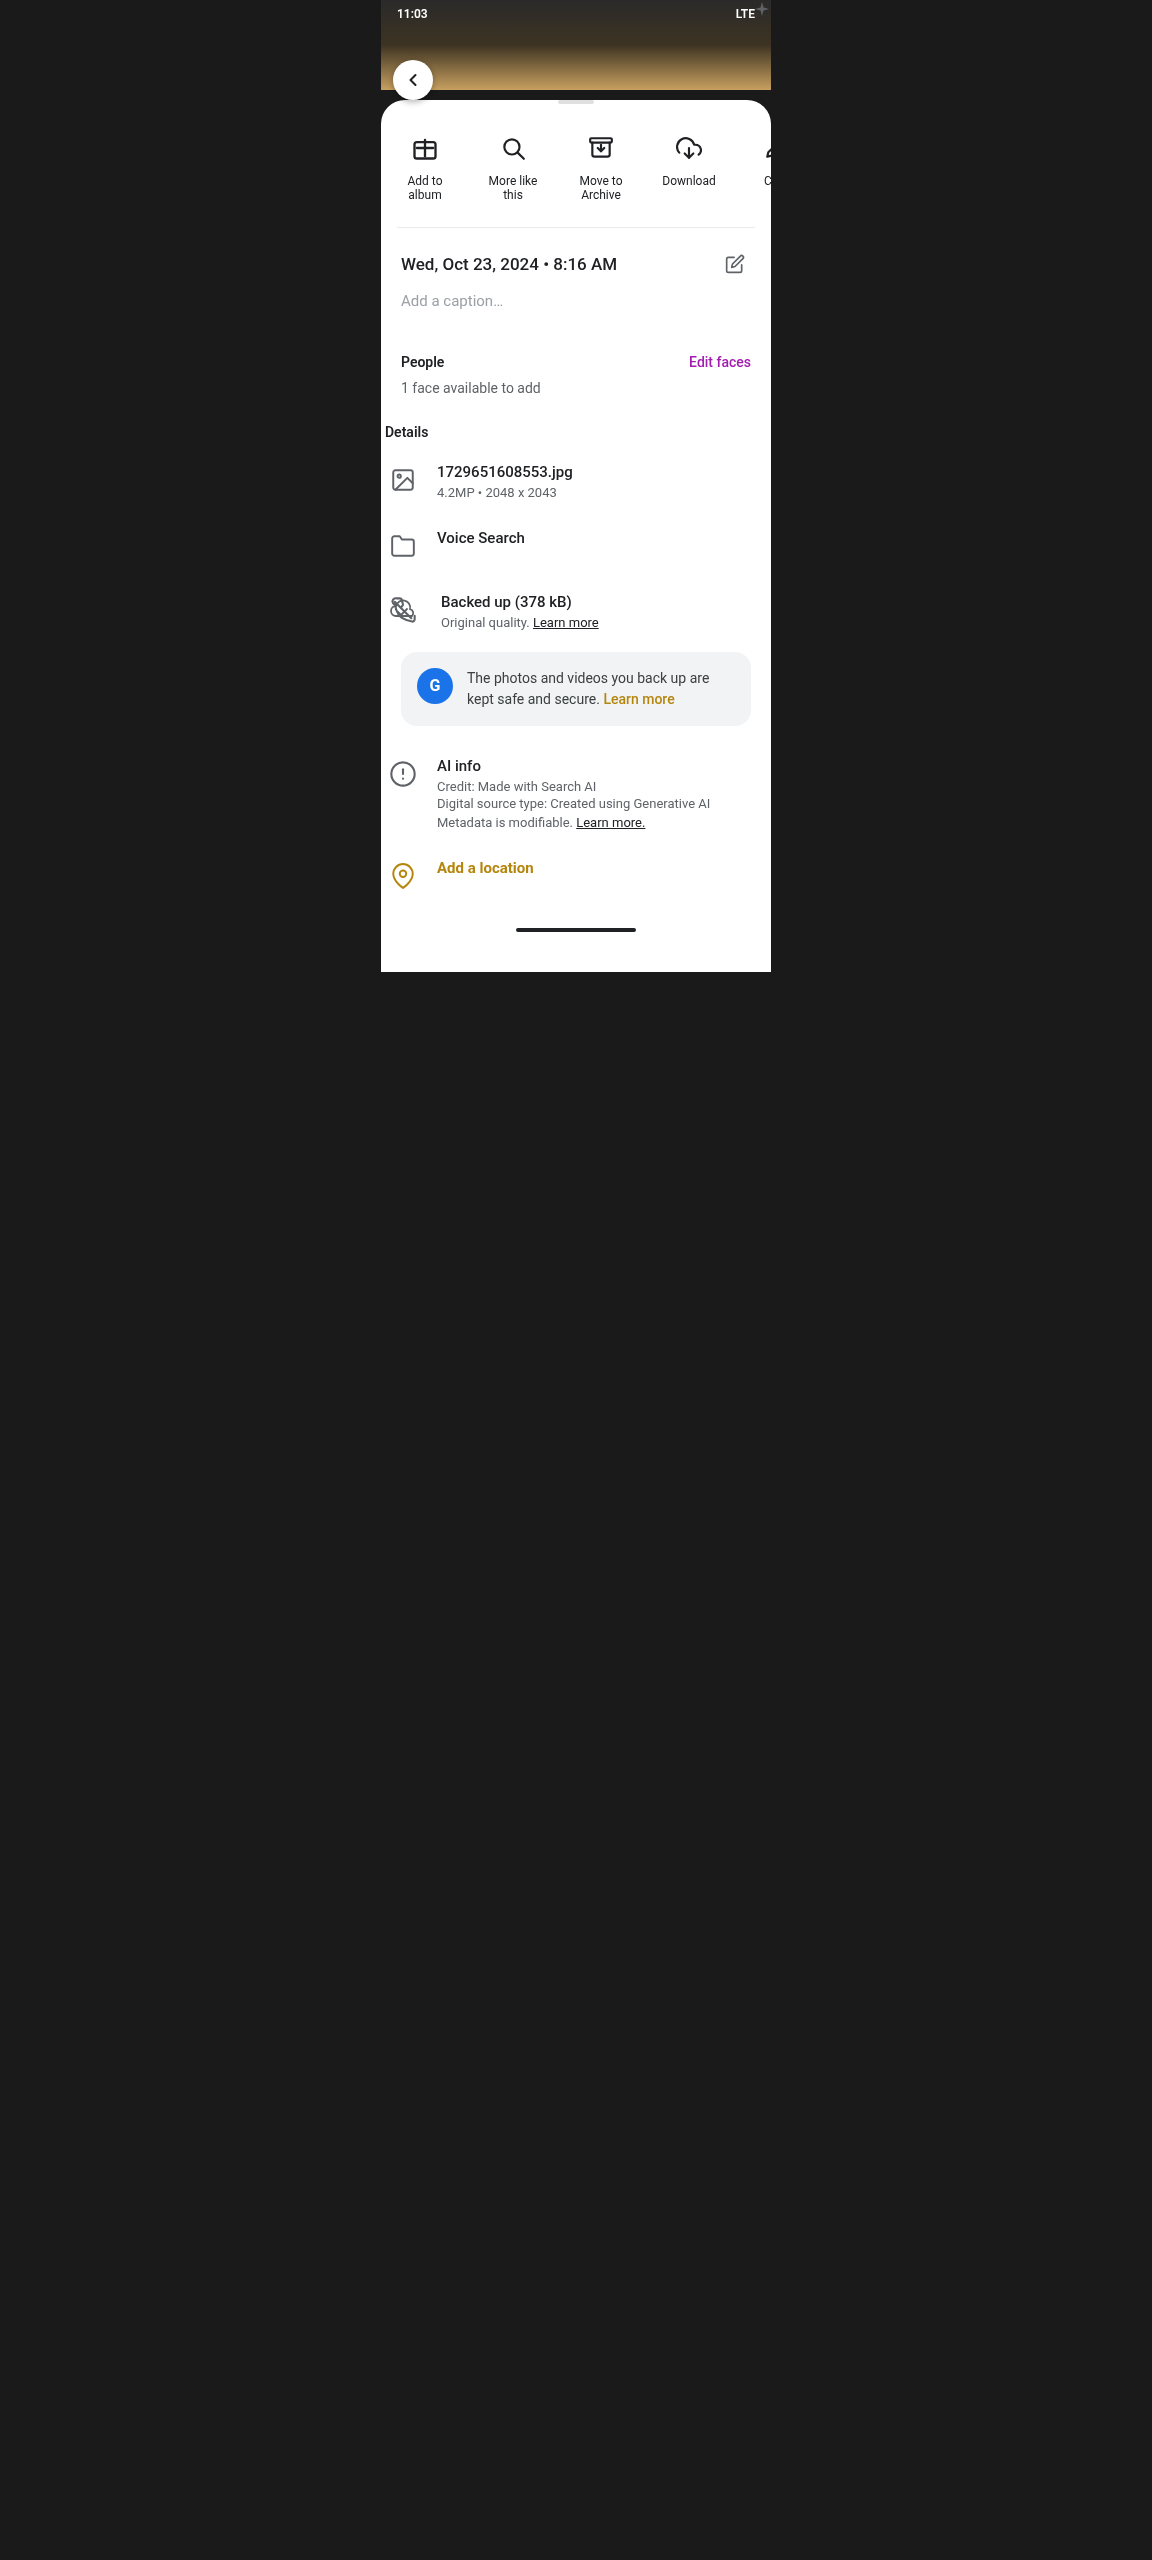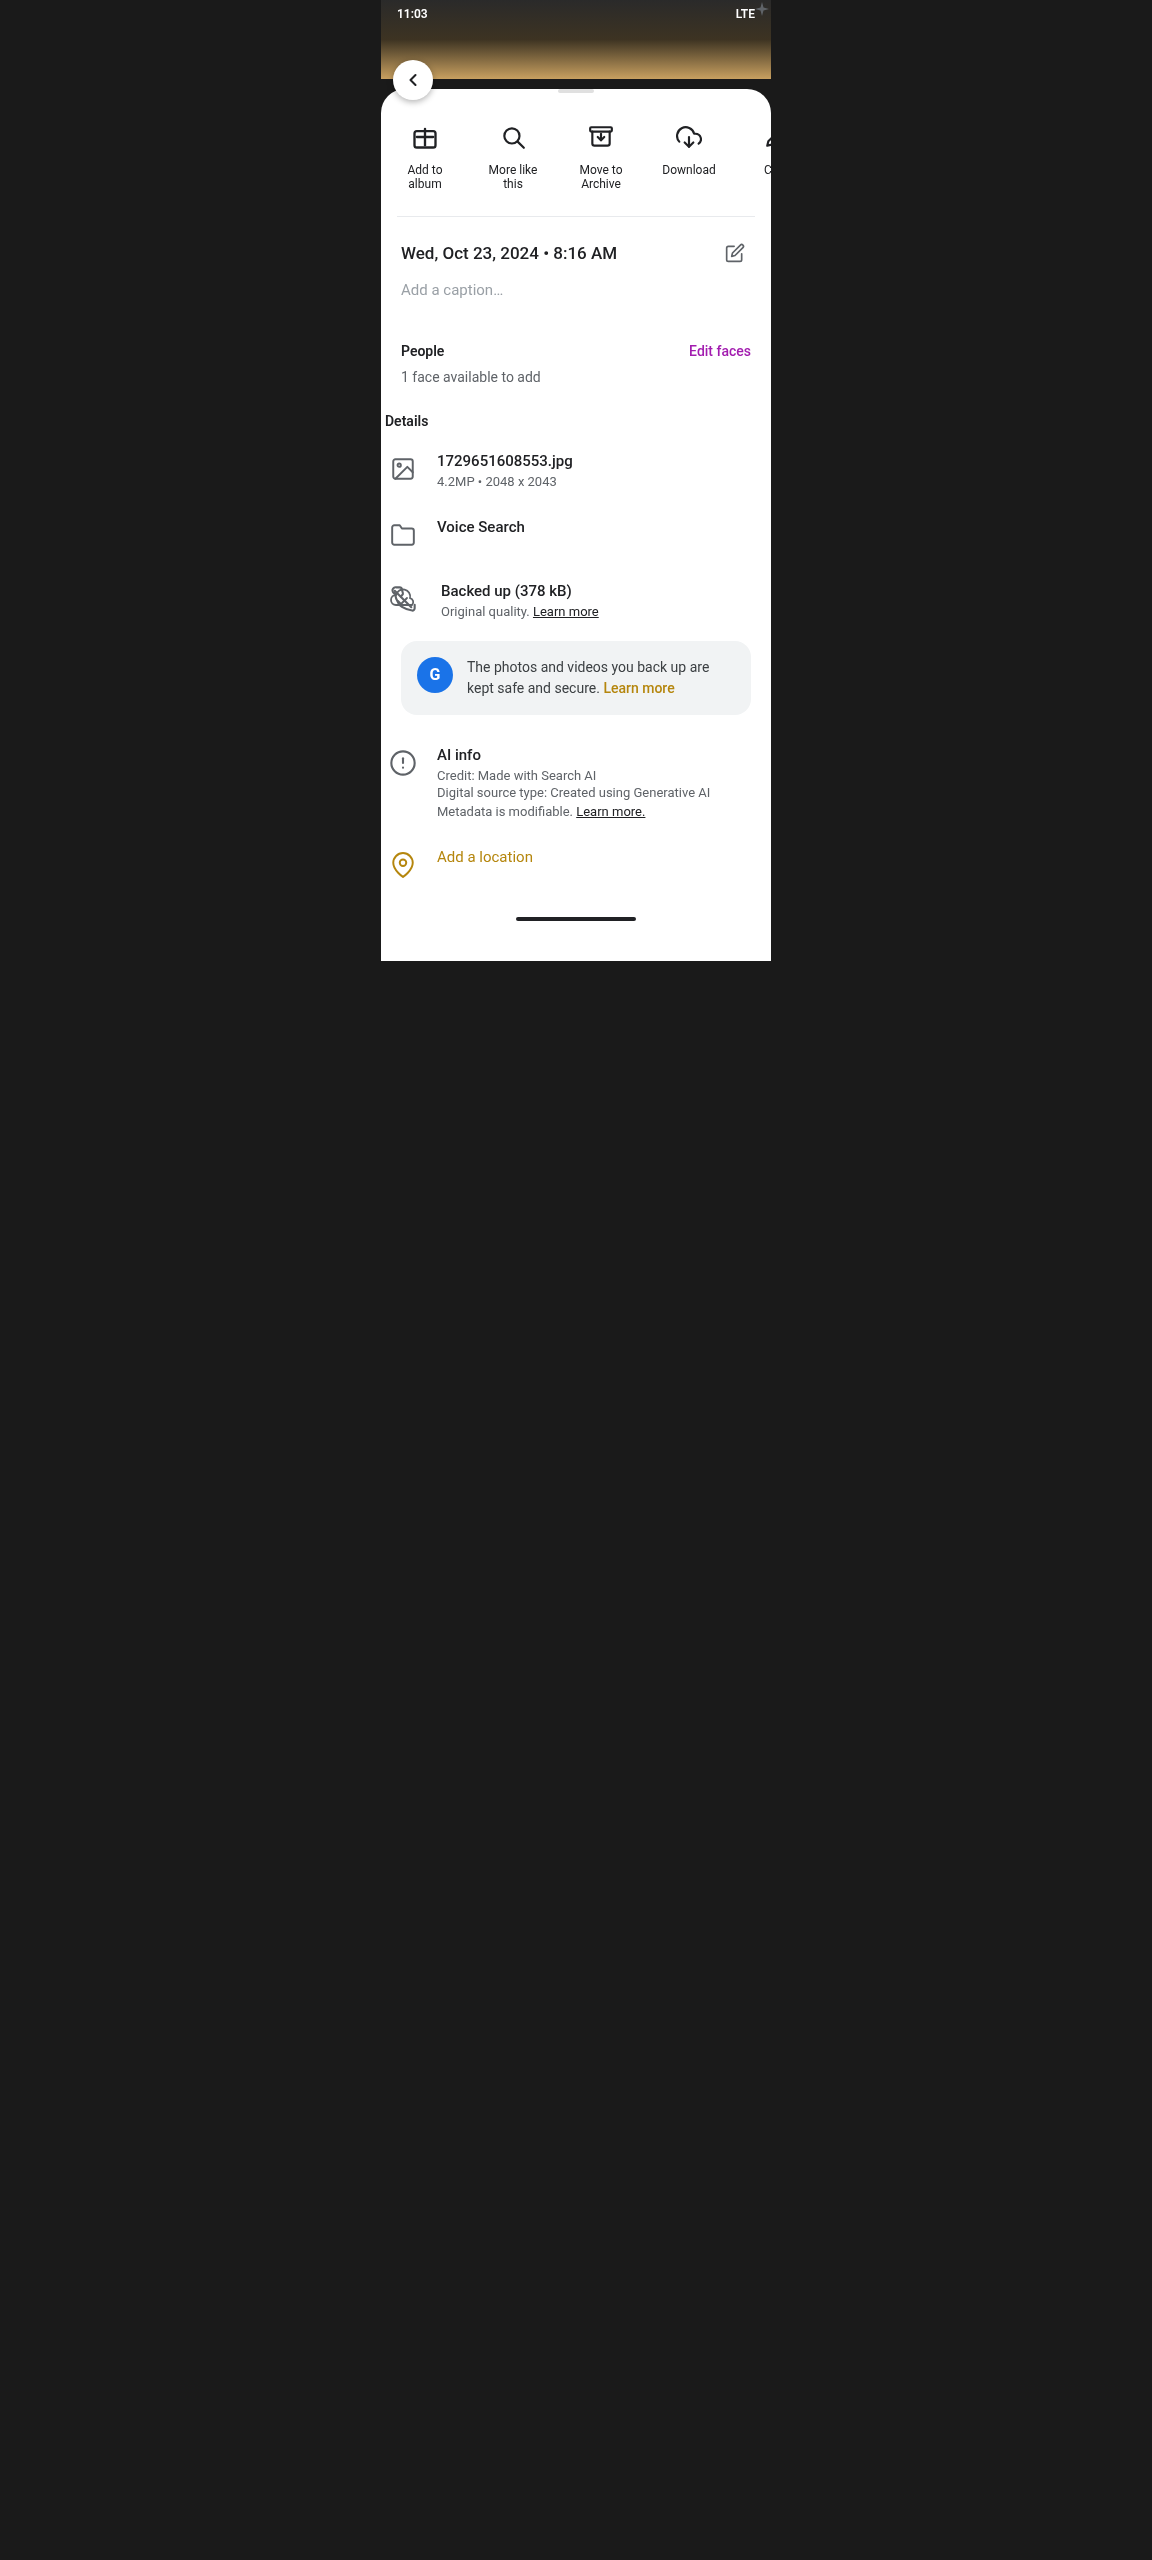--- a/index.html
+++ b/index.html
@@ -7,21 +7,21 @@
     body {
       font-family: 'Roboto', Arial, sans-serif;
       background: #1a1a1a;
       width: 390px;
       min-height: 844px;
       margin: 0 auto;
       overflow-x: hidden;
     }
     .photo-top {
       width: 100%;
-      height: 79px;
+      height: 90px;
       background: linear-gradient(180deg, #2a2a2a 0%, #3d3322 50%, #c8a060 100%);
       position: relative;
     }
     .status-bar {
       position: absolute;
       top: 0; left: 0; right: 0;
       height: 28px;
       display: flex;
       justify-content: space-between;
       align-items: center;
@@ -213,21 +213,21 @@
       line-height: 1.5;
     }
     .security-text .learn-more {
       color: #b5860d;
       text-decoration: none;
       font-weight: 500;
     }
     .add-location {
       color: #b5860d;
       font-size: 15px;
-      font-weight: 400;
+      font-weight: 700;
       cursor: pointer;
     }
     .bottom-bar {
       width: 120px;
       height: 4px;
       background: #202124;
       border-radius: 2px;
       margin: 20px auto 0 auto;
     }
 

